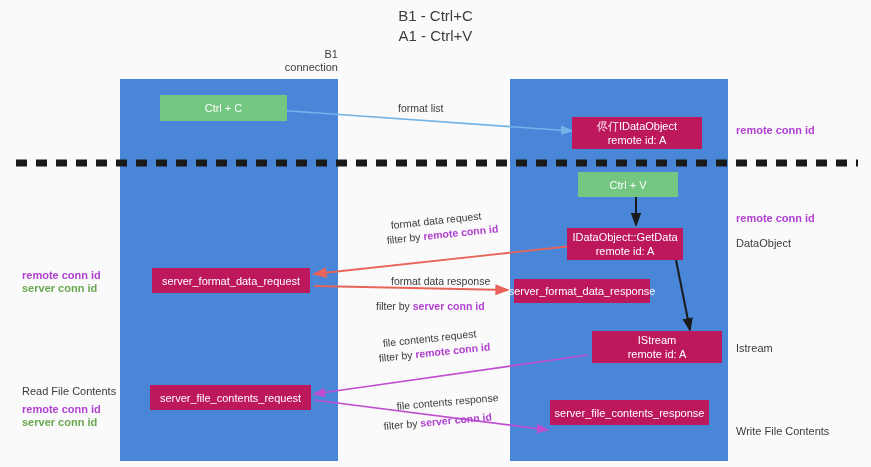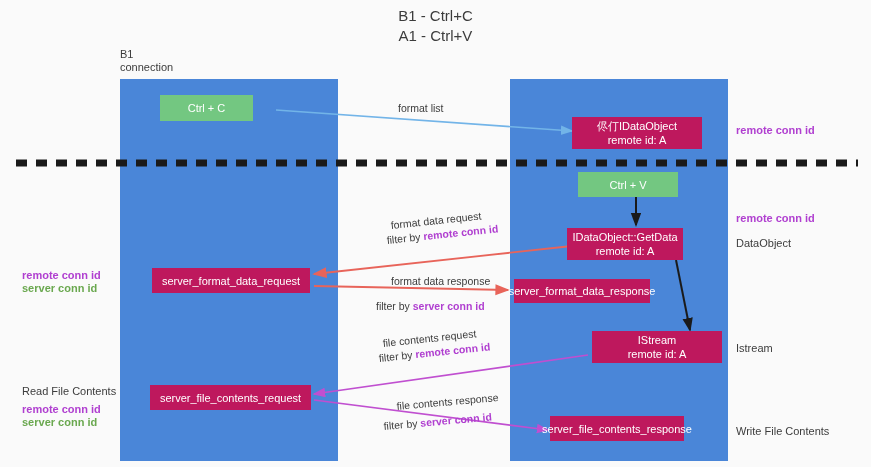--- a/index.html
+++ b/index.html
@@ -21,21 +21,21 @@
     left: 0; right: 0; top: 6px;
     text-align: center;
     font-size: 15px;
     line-height: 20px;
     color: #3c3c3c;
   }
 
   
   .col-head {
     position: absolute;
-    text-align: left;
+    text-align: right;
     font-size: 11px;
     line-height: 13px;
     color: #3c3c3c;
   }
 
   
   .lane {
     position: absolute;
     background: #4a86d8;
   }
@@ -123,21 +123,21 @@
 
     <line x1="314" y1="286" x2="508" y2="290" stroke="#e8645a" stroke-width="1.8" marker-end="url(#ah-red)"></line>
 
     <line x1="676" y1="260" x2="690" y2="330" stroke="#1a1a1a" stroke-width="2" marker-end="url(#ah-blk)"></line>
 
     <line x1="588" y1="355" x2="314" y2="394" stroke="#c04fd0" stroke-width="1.6" marker-end="url(#ah-mag)"></line>
 
     <line x1="314" y1="400" x2="548" y2="430" stroke="#c04fd0" stroke-width="1.6" marker-end="url(#ah-mag)"></line>
   </svg>
 
-  <div class="box green" style="left:160px; top:95px; width:93px; height:26px;">
+  <div class="box green" style="left:160px; top:95px; width:127px; height:26px;">
     <span>Ctrl + C</span>
   </div>
 
   <div class="box orange" style="left:572px; top:117px; width:130px; height:32px;">
     <span>侭仃IDataObject</span>
     <span>remote id: A</span>
   </div>
 
   <div class="box green" style="left:578px; top:172px; width:100px; height:25px;">
     <span>Ctrl + V</span>
@@ -158,21 +158,21 @@
 
   <div class="box orange" style="left:592px; top:331px; width:130px; height:32px;">
     <span>IStream</span>
     <span>remote id: A</span>
   </div>
 
   <div class="box orange" style="left:150px; top:385px; width:161px; height:25px;">
     <span>server_file_contents_request</span>
   </div>
 
-  <div class="box orange" style="left:550px; top:416px; width:134px; height:25px;">
+  <div class="box orange" style="left:550px; top:400px; width:159px; height:25px;">
     <span>server_file_contents_response</span>
   </div>
 
   <div class="mini" style="left:398px; top:101px;">format list</div>
 
   <div class="mini" style="left:390px; top:218px; transform:rotate(-6deg); transform-origin:left top;">format data request</div>
   <div class="mini" style="left:386px; top:233px; transform:rotate(-6deg); transform-origin:left top;">
     <span>filter by </span><b class="purple">remote conn id</b>
   </div>
 

